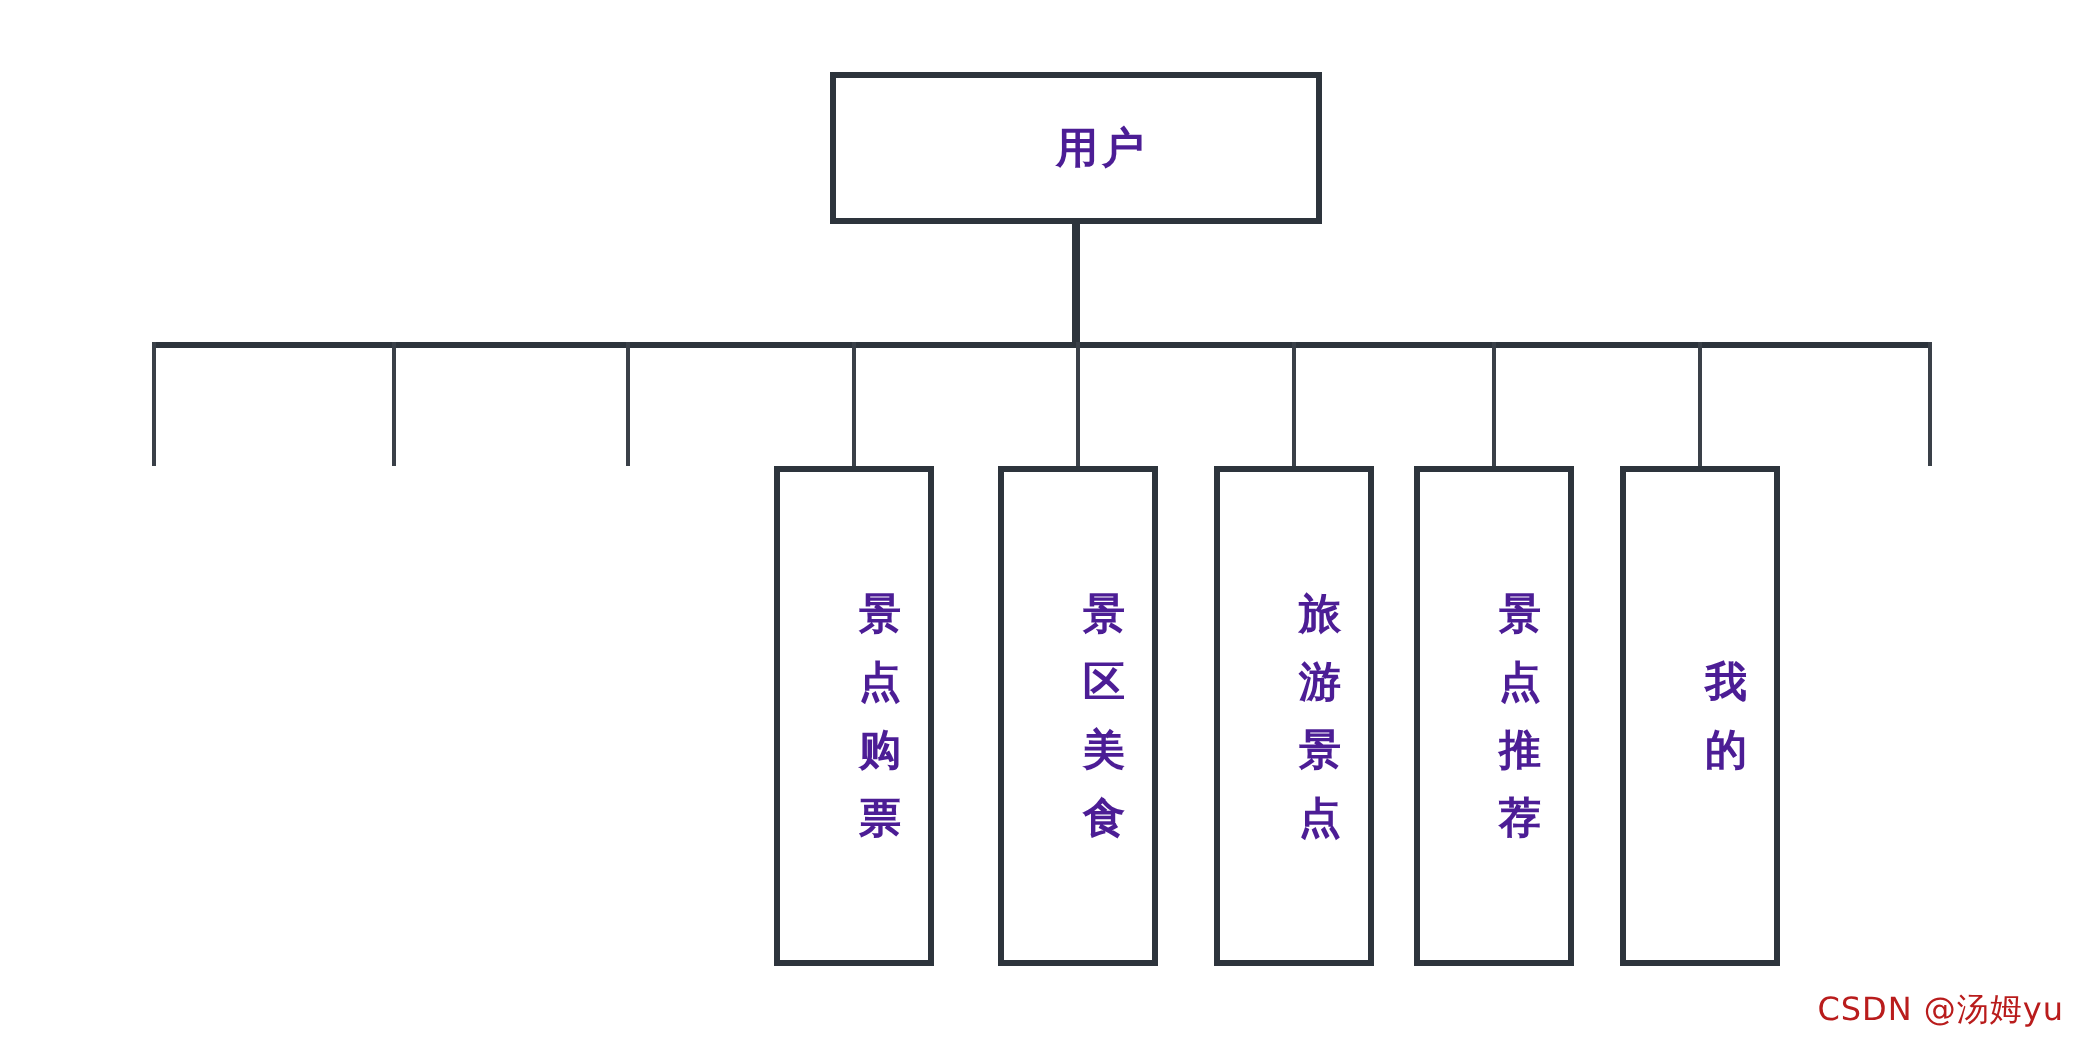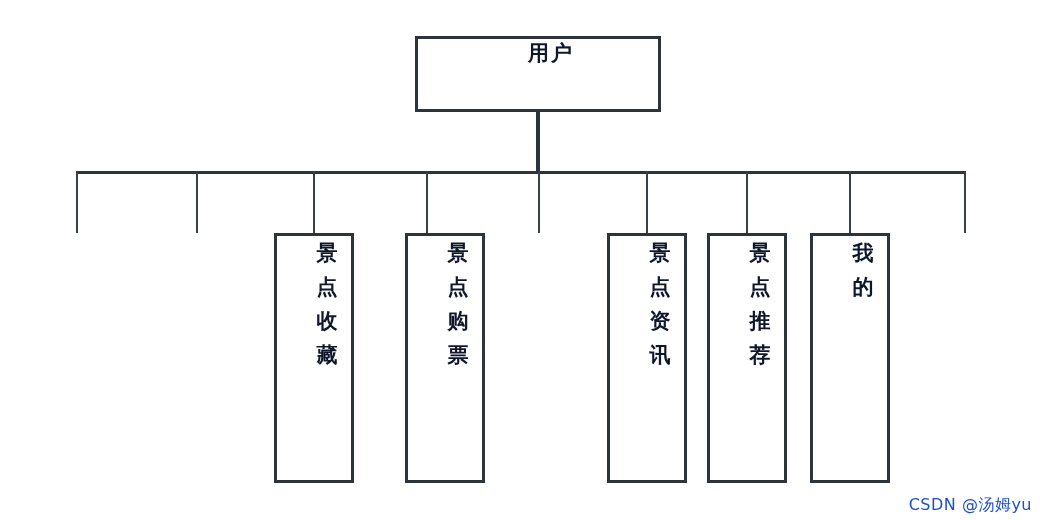--- a/index.html
+++ b/index.html
@@ -9,23 +9,23 @@
     background:#ffffff;
     overflow:hidden;
     font-family:"DejaVu Sans","Liberation Sans",sans-serif;
   }
   .node{
     position:absolute;
     background:#ffffff;
     border:3px solid #2d343c;
     box-sizing:border-box;
     display:flex;
-    align-items:flex-start;
+    align-items:center;
     justify-content:center;
-    color:#0f172a;
+    color:#4c1d95;
     font-weight:bold;
     padding-left:26px;
   }
   .root-node{
     left:415px;top:36px;width:246px;height:76px;
     font-size:21px;
     letter-spacing:2px;
   }
   .child-node{
     top:233px;width:80px;height:250px;
@@ -49,21 +49,21 @@
   }
   .drop{
     position:absolute;
     top:171px;width:2px;height:62px;
     background:#3a4048;
   }
   .watermark{
     position:absolute;
     right:8px;bottom:4px;
     font-size:16px;
-    color:#1d4ed8;
+    color:#b91c1c;
     font-weight:normal;
     letter-spacing:0.5px;
   }
 </style>
 </head>
 <body>
 
 <div id="canvas">
 
   <div class="node root-node">
@@ -75,28 +75,28 @@
   <div class="drop" style="left:76px"></div>
   <div class="drop" style="left:196px"></div>
   <div class="drop" style="left:313px"></div>
   <div class="drop" style="left:426px"></div>
   <div class="drop" style="left:538px"></div>
   <div class="drop" style="left:646px"></div>
   <div class="drop" style="left:746px"></div>
   <div class="drop" style="left:849px"></div>
   <div class="drop" style="left:964px"></div>
 
-  <div class="node child-node" style="left:274px">
-    <span class="child-label">景点收藏</span>
-  </div>
-  <div class="node child-node" style="left:405px">
+  <div class="node child-node" style="left:387px">
     <span class="child-label">景点购票</span>
   </div>
+  <div class="node child-node" style="left:499px">
+    <span class="child-label">景区美食</span>
+  </div>
   <div class="node child-node" style="left:607px">
-    <span class="child-label">景点资讯</span>
+    <span class="child-label">旅游景点</span>
   </div>
   <div class="node child-node" style="left:810px">
     <span class="child-label">我的</span>
   </div>
   <div class="node child-node" style="left:707px">
     <span class="child-label">景点推荐</span>
   </div>
 
   <div class="watermark">CSDN @汤姆yu</div>
 

